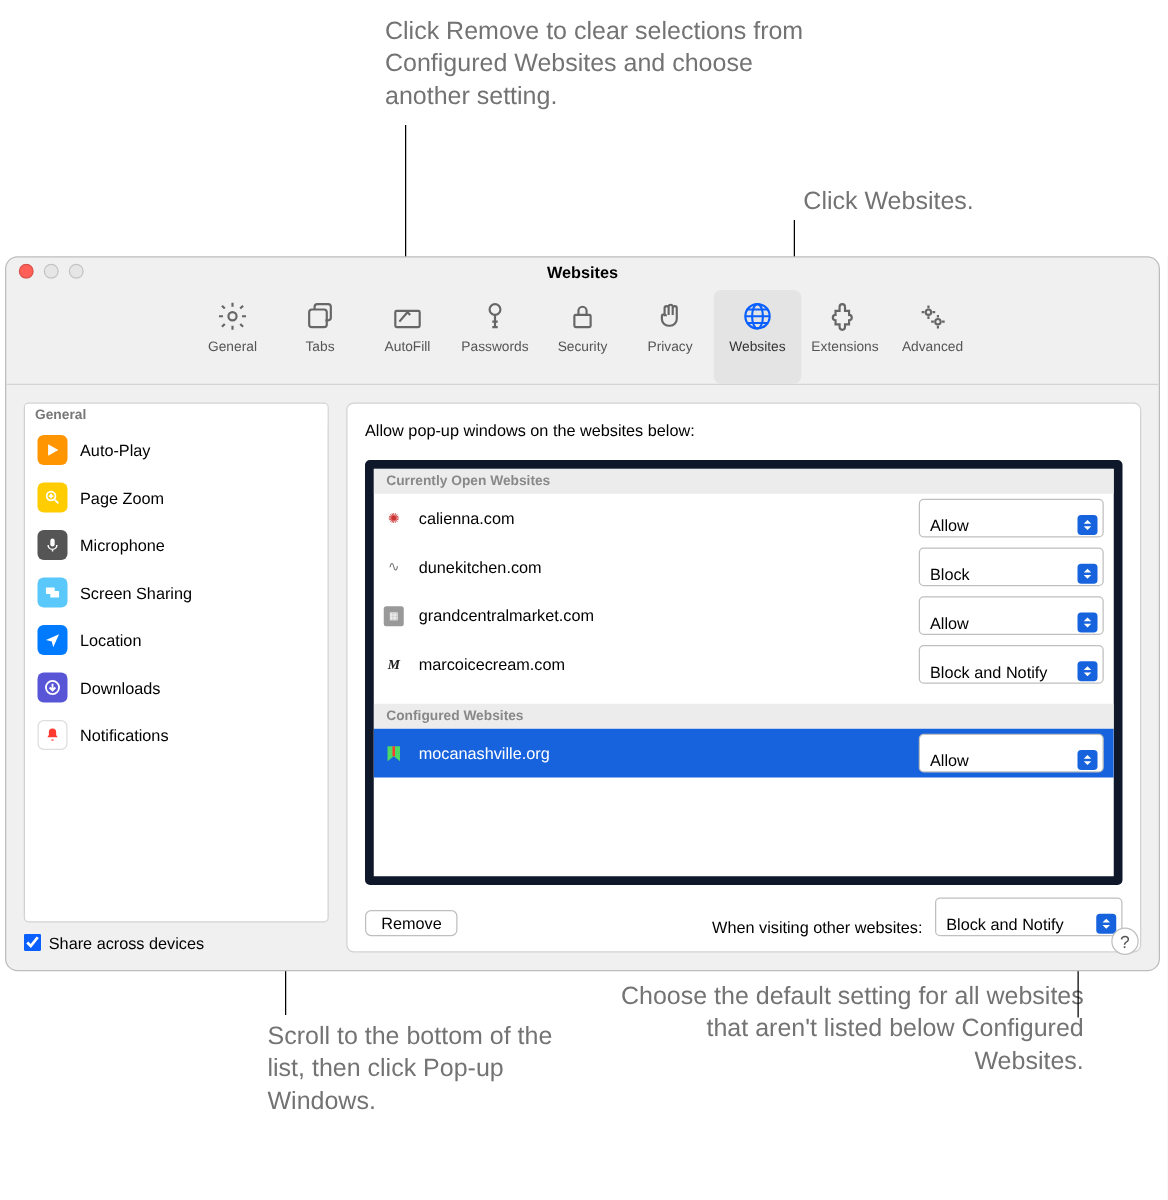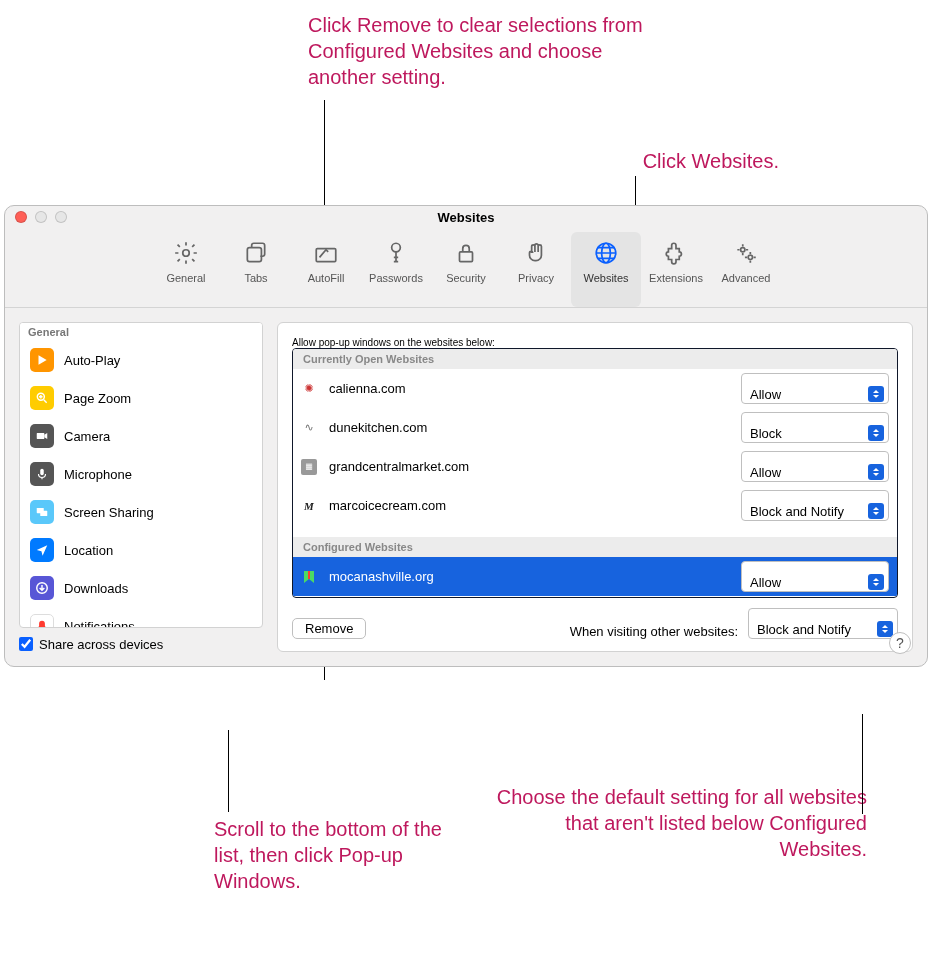--- a/index.html
+++ b/index.html
@@ -8,33 +8,33 @@
   background: #fff;
   width: 934px;
   font-size: 13px;
   color: #000;
 }
 .canvas { position: relative; width: 934px; height: 960px; }
 .callout {
   position: absolute;
   font-size: 20px;
   line-height: 1.3;
-  color: #be185d;
+  color: #737373;
 }
 .callout.right { text-align: right; }
 .callout-line {
   position: absolute;
   background: #000;
 }
 
 
 .window {
   position: absolute;
   left: 4px; top: 205px;
-  width: 924px; height: 462px;
+  width: 924px; height: 572px;
   border: 1px solid #bdbdbd;
   border-radius: 10px;
   background: #f1f0f0;
   overflow: hidden;
 }
 .titlebar {
   height: 22px;
   display: flex;
   align-items: center;
   justify-content: center;
@@ -119,24 +119,24 @@
 .sharecheck input { width:14px; height:14px; accent-color:#0a60ff;}
 
 .main {
   flex:1;
   background:#fff;
   border:1px solid #d2d2d2;
   border-radius:6px;
   padding: 14px 14px 12px;
   display:flex; flex-direction:column;
 }
-.heading { font-size:10px; margin-bottom:0; }
+.heading { font-size:13px; margin-bottom:16px; }
 .listbox {
   flex:1;
-  border:1px solid #0f172a;
+  border:7px solid #0f172a;
   border-radius:4px;
   overflow:hidden;
   display:flex; flex-direction:column;
 }
 .subhead {
   background:#ececec;
   font-size:11px; font-weight:600; color:#888;
   padding:4px 10px;
 }
 .row {
@@ -325,29 +325,20 @@
                 <svg width="14" height="14" viewBox="0 0 24 24" stroke="#fff" fill="none" stroke-width="2.5">
                   <circle cx="10" cy="10" r="6"></circle>
                   <path d="M20 20l-5-5M7 10h6M10 7v6"></path>
                 </svg>
               </span>
           <span>Page Zoom</span>
         </div>
         <div class="siderow">
           <span class="sicon" style="background:#555">
                 <svg width="14" height="14" viewBox="0 0 24 24" fill="#fff">
-                  <rect x="3" y="7" width="13" height="10" rx="1"></rect>
-                  <path d="M16 10l5-3v10l-5-3z"></path>
-                </svg>
-              </span>
-          <span>Camera</span>
-        </div>
-        <div class="siderow">
-          <span class="sicon" style="background:#555">
-                <svg width="14" height="14" viewBox="0 0 24 24" fill="#fff">
                   <rect x="9" y="3" width="6" height="11" rx="3"></rect>
                   <path d="M6 12a6 6 0 0012 0M12 18v3" stroke="#fff" stroke-width="2" fill="none"></path>
                 </svg>
               </span>
           <span>Microphone</span>
         </div>
         <div class="siderow">
           <span class="sicon" style="background:#5ac8fa">
                 <svg width="14" height="14" viewBox="0 0 24 24" fill="#fff">
                   <rect x="3" y="5" width="12" height="9" rx="1"></rect>

